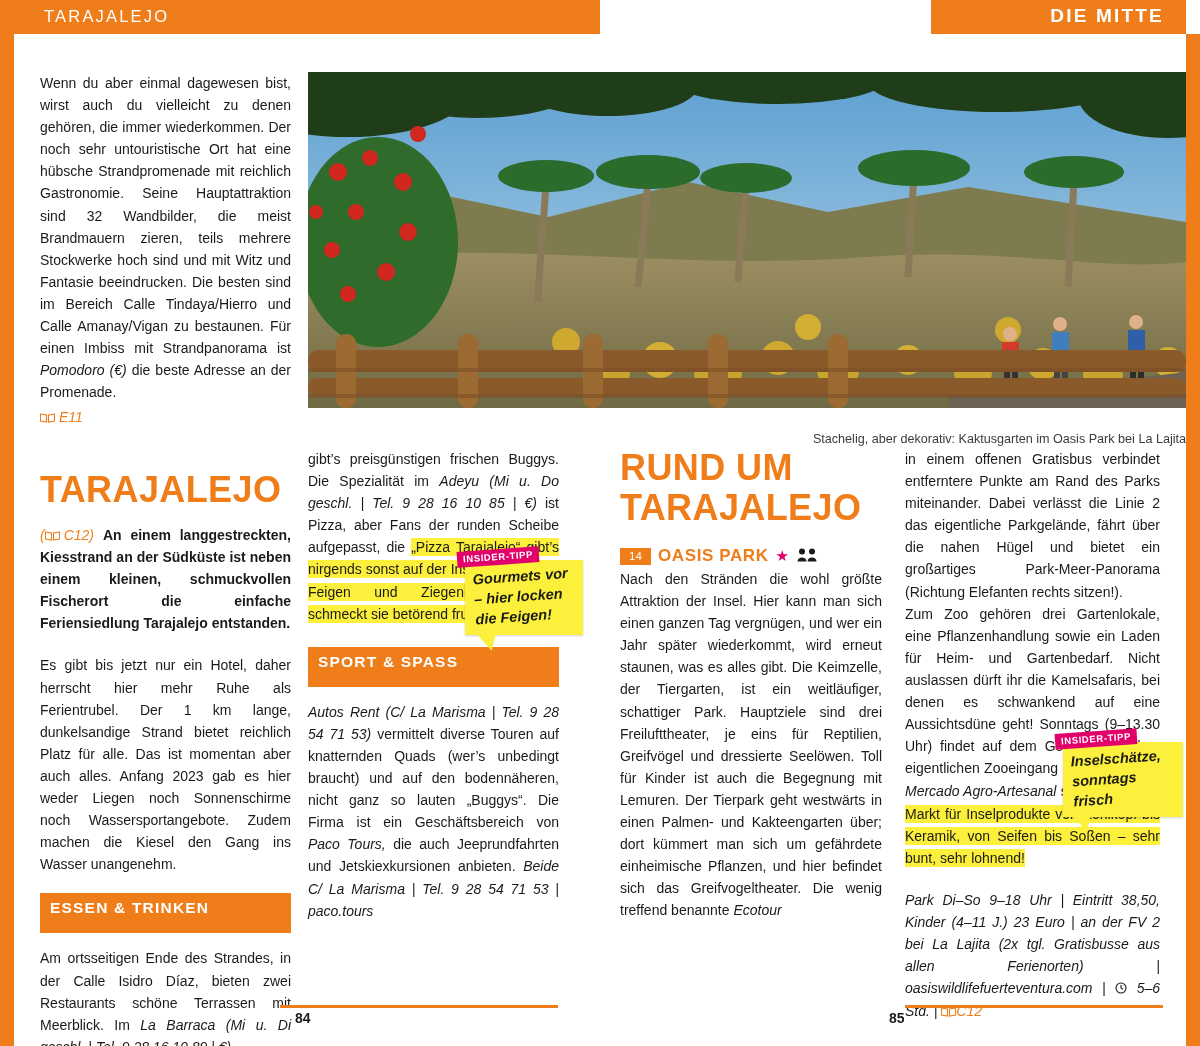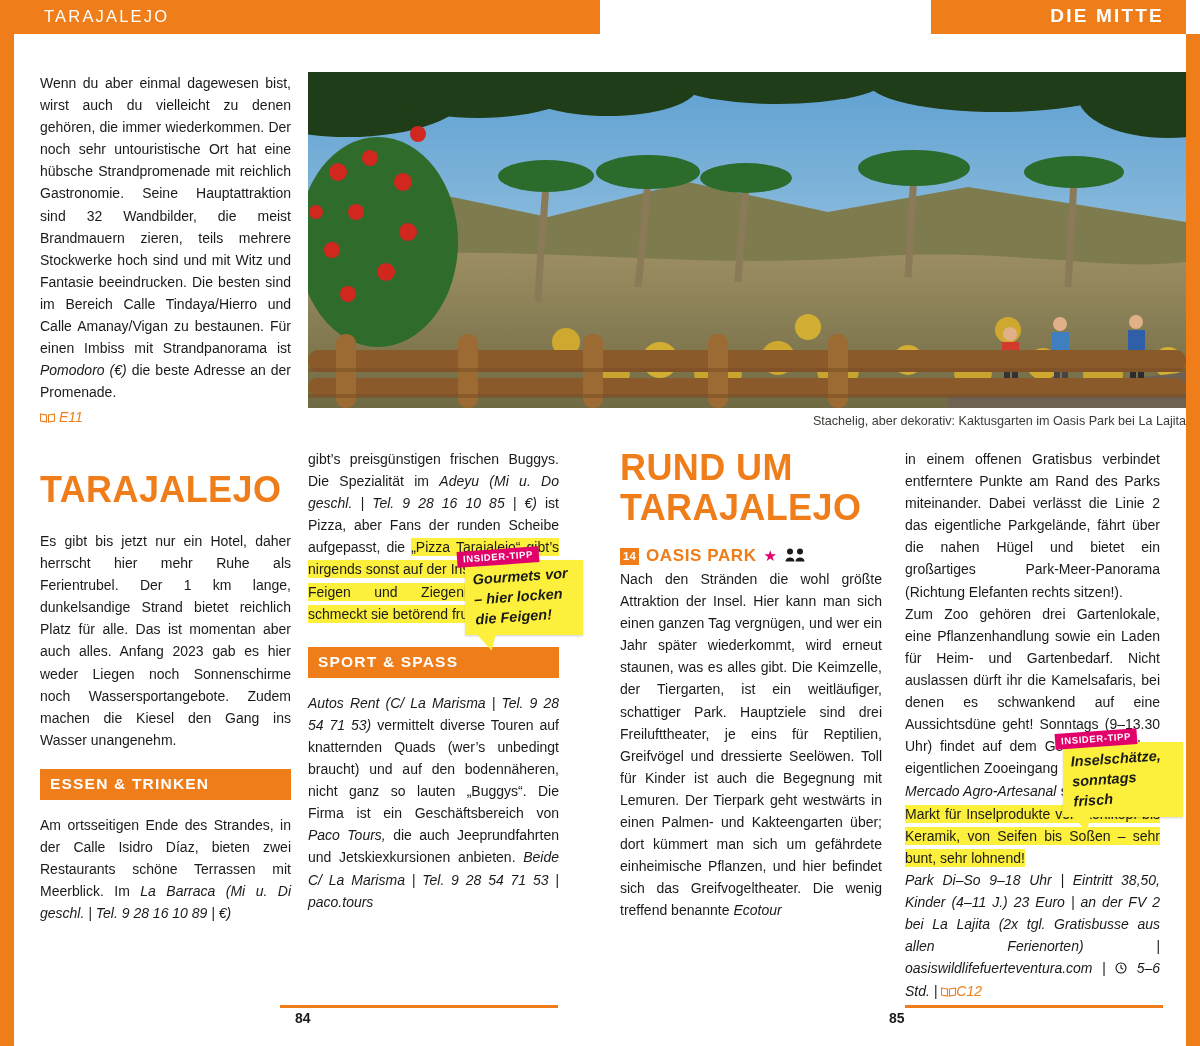--- a/index.html
+++ b/index.html
@@ -76,59 +76,59 @@
   
   .photo {
     position: absolute; left: 308px; top: 72px; width: 878px; height: 336px;
     overflow: hidden;
     background: #6fa8d0;
   }
   .caption {
     position: absolute; left: 308px; top: 408px; width: 878px;
     text-align: right;
     font-size: 12.6px; color: #3b3b38;
-    padding-top: 6px;
+    padding-top: 24px;
   }
   
   .h1-orange {
     color: #ef7d1a;
     font-size: 36px;
     font-weight: 700;
     letter-spacing: 0.4px;
     line-height: 40px;
     text-transform: uppercase;
   }
   .h-bar {
     background: #ef7d1a;
     color: #fff;
     font-size: 15.5px;
     font-weight: 700;
     letter-spacing: 1.2px;
-    padding: 6px 10px 7px 10px;
+    padding: 6px 10px 16px 10px;
     text-transform: uppercase;
   }
   
   .col {
     position: absolute;
   }
   .c1 { left: 40px;  top: 470px; width: 251px; }
   .c2 { left: 308px; top: 448px; width: 251px; }
   .c3 { left: 620px; top: 448px; width: 262px; }
   .c4 { left: 905px; top: 448px; width: 255px; }
   p { margin: 0; }
   p + p { text-indent: 0; }
   
   .poi-line {
     display: flex; align-items: center; gap: 7px;
     margin-bottom: 2px;
   }
   .poi-num {
     background: #ef7d1a; color: #fff;
-    font-size: 11.5px; font-weight: 700;
-    width: 19px; height: 17px;
+    font-size: 11.5px; font-weight: 400;
+    width: 31px; height: 17px;
     display: inline-flex; align-items: center; justify-content: center;
   }
   .poi-title {
     color: #ef7d1a; font-size: 17px; font-weight: 700; letter-spacing: 0.6px;
   }
   .star { color: #e2006a; font-size: 15px; }
   .fam { font-size: 14px; color: #1a1a18; letter-spacing: -1px;}
   
   .hl { background: #fdf03c; padding: 1px 0; }
   .tipbox {
@@ -337,20 +337,26 @@
         <svg width="15" height="10" viewBox="0 0 15 10">
             <path d="M0.5 1 L6.5 2 L6.5 9 L0.5 8 Z M14.5 1 L8.5 2 L8.5 9 L14.5 8 Z" fill="none" stroke="#ef7d1a" stroke-width="1.1"></path>
           </svg>
       </span><span class="it">E11</span>
     </div>
   </div>
 
   <div class="col c1">
     <div class="h1-orange">TARAJALEJO</div>
 
+    <p class="body-txt" style="margin-top:14px">
+      <span class="orange it">(<span class="bookicon"><svg width="15" height="10" viewBox="0 0 15 10">
+              <path d="M0.5 1 L6.5 2 L6.5 9 L0.5 8 Z M14.5 1 L8.5 2 L8.5 9 L14.5 8 Z" fill="none" stroke="#ef7d1a" stroke-width="1.1"></path>
+            </svg></span><span>C12</span>)</span>
+      <span class="bd">An einem langgestreckten, Kiesstrand an der Südküste ist neben einem kleinen, schmuckvollen Fischerort die einfache Feriensiedlung Tarajalejo entstanden.</span>
+    </p>
 
     <p class="body-txt" style="margin-top:20px">Es gibt bis jetzt nur ein Hotel, daher herrscht hier mehr Ruhe als Ferientrubel. Der 1 km lange, dunkelsandige Strand bietet reichlich Platz für alle. Das ist momentan aber auch alles. Anfang 2023 gab es hier weder Liegen noch Sonnenschirme noch Wassersportangebote. Zudem machen die Kiesel den Gang ins Wasser unangenehm.</p>
 
     <div class="h-bar" style="margin-top:18px">ESSEN &amp; TRINKEN</div>
 
     <p class="body-txt" style="margin-top:14px"><span>Am ortsseitigen Ende des Strandes, in der Calle Isidro Díaz, bieten zwei Restaurants schöne Terrassen mit Meerblick. Im </span><span class="it">La Barraca (Mi u. Di geschl. | Tel. 9 28 16 10 89 | €)</span></p>
   </div>
 
   <div class="col c2">
     <p class="body-txt"><span> gibt’s preisgünstigen frischen Buggys. Die Spezialität im </span><span class="it">Adeyu (Mi u. Do geschl. | Tel. 9 28 16 10 85 | €)</span><span> ist Pizza, aber Fans der runden Scheibe aufgepasst, die </span><span class="hl">„Pizza Tarajalejo“ gibt’s nirgends sonst auf der Insel: mit Datteln, Feigen und Ziegenkäse belegt, schmeckt sie betörend fruchtig-süß!</span></p>
@@ -388,21 +394,21 @@
 
     <p class="body-txt" style="margin-top:2px"><span>Nach den Stränden die wohl größte Attraktion der Insel. Hier kann man sich einen ganzen Tag vergnügen, und wer ein Jahr später wiederkommt, wird erneut staunen, was es alles gibt. Die Keimzelle, der Tiergarten, ist ein weitläufiger, schattiger Park. Hauptziele sind drei Freilufttheater, je eins für Reptilien, Greifvögel und dressierte Seelöwen. Toll für Kinder ist auch die Begegnung mit Lemuren. Der Tierpark geht westwärts in einen Palmen- und Kakteengarten über; dort kümmert man sich um gefährdete einheimische Pflanzen, und hier befindet sich das Greifvogeltheater. Die wenig treffend benannte </span><span class="it">Ecotour</span></p>
   </div>
 
   <div class="col c4">
     <p class="body-txt"> in einem offenen Gratisbus verbindet entferntere Punkte am Rand des Parks miteinander. Dabei verlässt die Linie 2 das eigentliche Parkgelände, fährt über die nahen Hügel und bietet ein großartiges Park-Meer-Panorama (Richtung Elefanten rechts sitzen!).</p>
     <p class="body-txt"><span>Zum Zoo gehören drei Gartenlokale, eine Pflanzenhandlung sowie ein Laden für Heim- und Gartenbedarf. Nicht auslassen dürft ihr die Kamelsafaris, bei denen es schwankend auf eine Aussichtsdüne geht! Sonntags (9–13.30 Uhr) findet auf dem Gelände vor dem eigentlichen Zooeingang der lohnende </span><span class="it"><span class="ic"><svg width="11" height="12" viewBox="0 0 11 12">
               <path d="M1,11 L1,1 L9,1 L6.5,4 L9,7 L1,7" fill="none" stroke="#1a1a18" stroke-width="1.1"></path>
             </svg></span> <span>Mercado Agro-Artesanal</span></span><span> statt, </span><span class="hl">der größte Markt für Inselprodukte von Kohlkopf bis Keramik, von Seifen bis Soßen – sehr bunt, sehr lohnend!</span></p>
 
-    <p class="body-txt it" style="margin-top:0"><span>Park Di–So 9–18 Uhr | Eintritt 38,50, Kinder (4–11 J.) 23 Euro | an der FV 2 bei La Lajita (2x tgl. Gratisbusse aus allen Ferienorten) | oasiswildlifefuerteventura.com | </span><span class="ic"><svg width="12" height="12" viewBox="0 0 12 12">
+    <p class="body-txt it" style="margin-top:20px"><span>Park Di–So 9–18 Uhr | Eintritt 38,50, Kinder (4–11 J.) 23 Euro | an der FV 2 bei La Lajita (2x tgl. Gratisbusse aus allen Ferienorten) | oasiswildlifefuerteventura.com | </span><span class="ic"><svg width="12" height="12" viewBox="0 0 12 12">
             <circle cx="6" cy="6" r="5" fill="none" stroke="#1a1a18" stroke-width="1.1"></circle>
             <path d="M6,3 L6,6 L8.2,7.3" fill="none" stroke="#1a1a18" stroke-width="1.1"></path>
           </svg></span> <span>5–6 Std.</span> | <span class="ic"><svg width="15" height="10" viewBox="0 0 15 10">
             <path d="M0.5 1 L6.5 2 L6.5 9 L0.5 8 Z M14.5 1 L8.5 2 L8.5 9 L14.5 8 Z" fill="none" stroke="#ef7d1a" stroke-width="1.1"></path>
           </svg></span><span class="orange">C12</span></p>
   </div>
 
   <div class="tipbox" id="tip2">
     <div class="tiplabel">INSIDER-TIPP</div>
     <div class="tiptext">Inselschätze, sonntags frisch</div>

